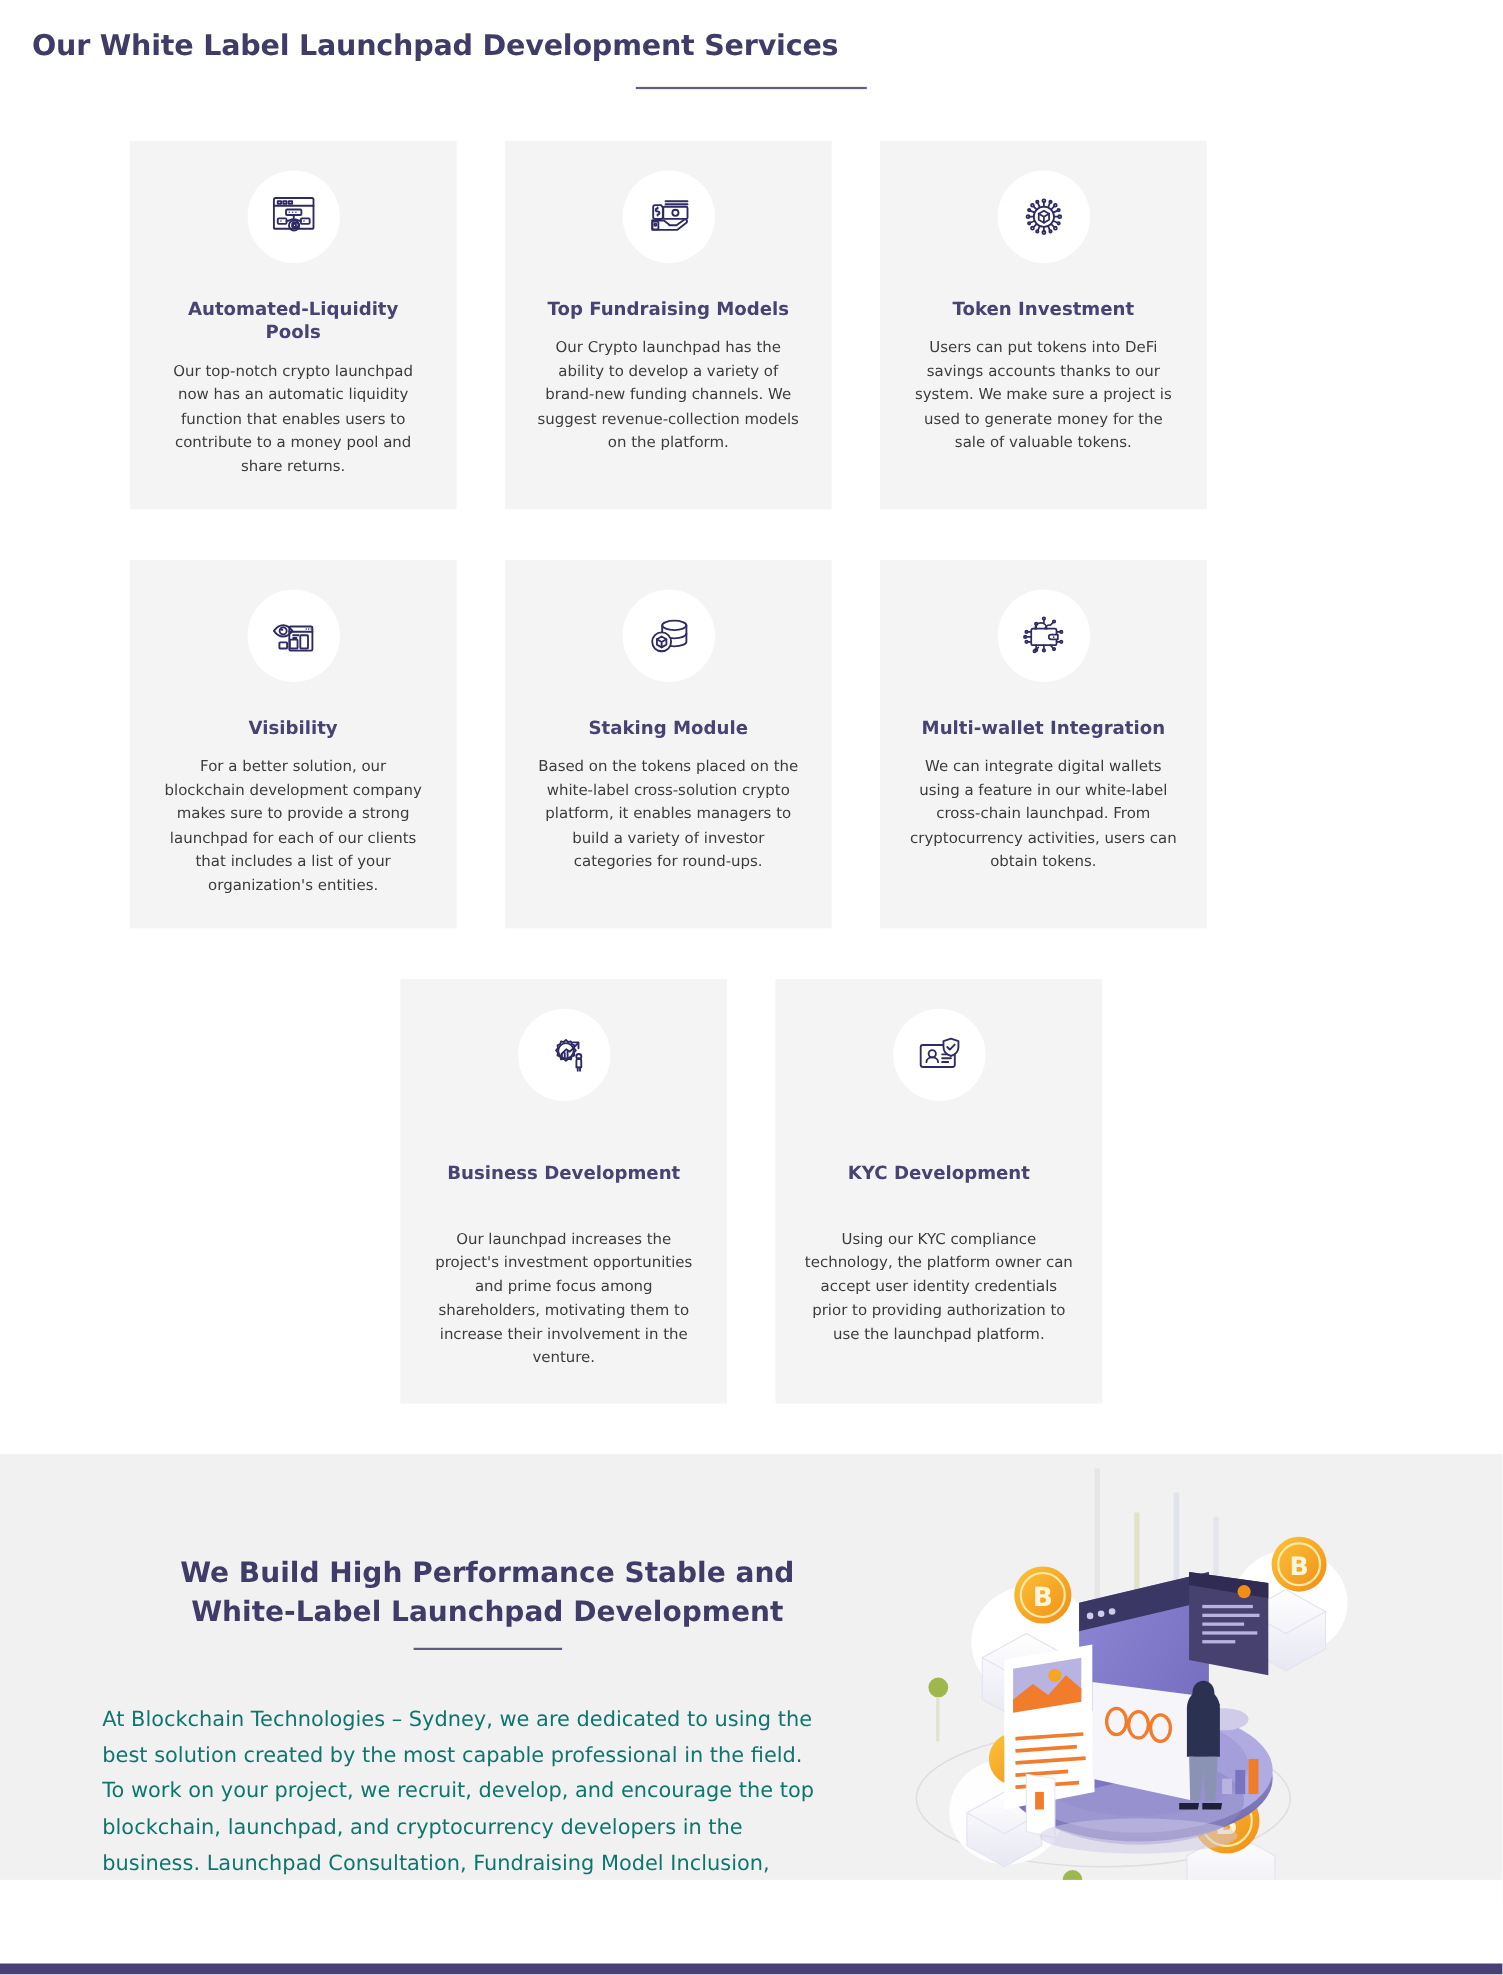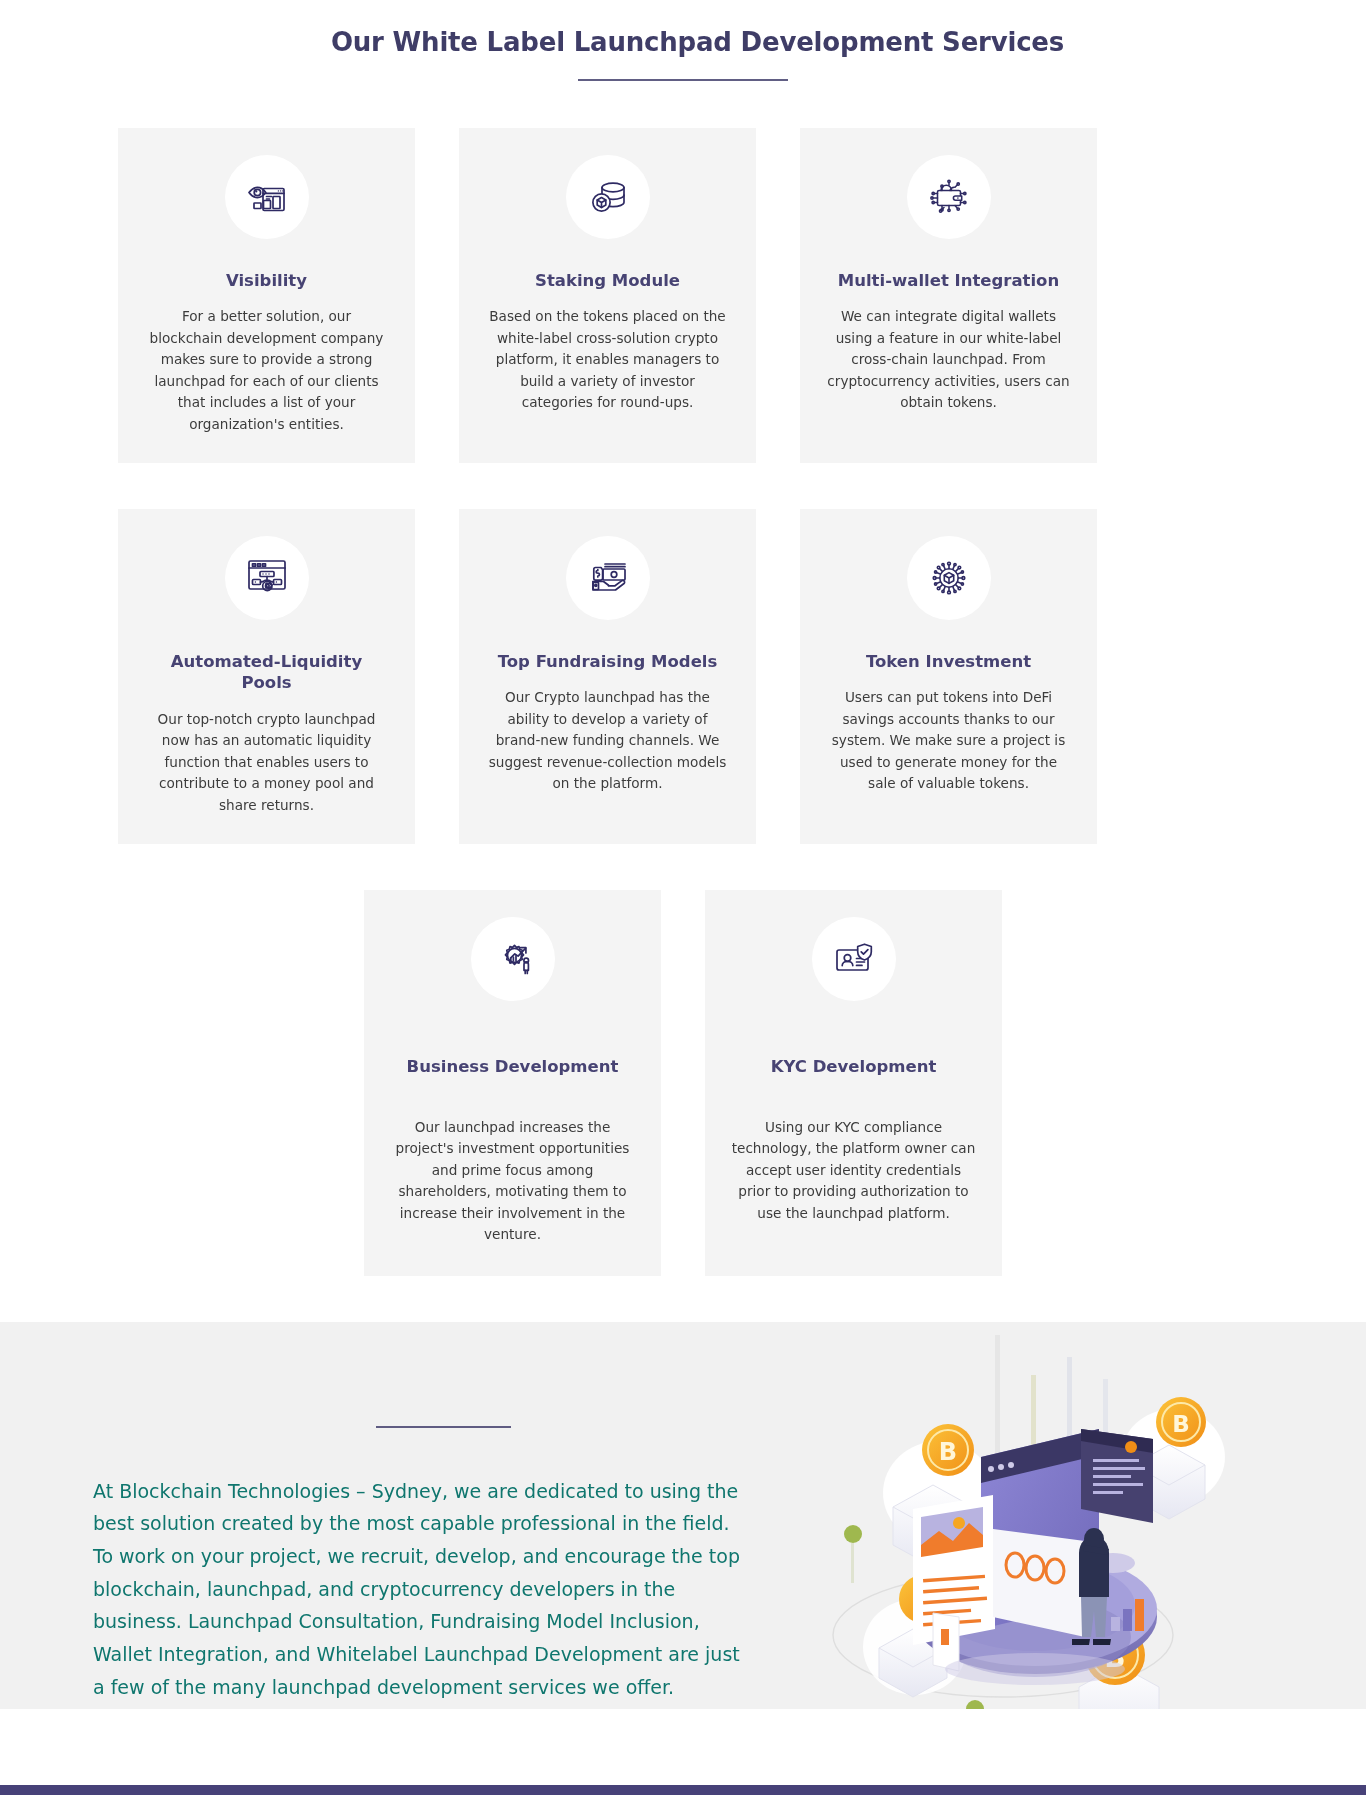--- a/index.html
+++ b/index.html
@@ -8,21 +8,20 @@
     background: #ffffff;
     font-family: "DejaVu Sans", "Liberation Sans", sans-serif;
     -webkit-font-smoothing: antialiased;
   }
   body { width: 1366px; height: 1795px; overflow: hidden; position: relative; }
 
   
   .services-section { padding-top: 26px; background: #ffffff; }
 
   .section-title {
-    text-align: center;
     font-size: 26px;
     font-weight: 700;
     color: #3f3d67;
     letter-spacing: -0.2px;
     line-height: 1.3;
     margin-left: 29px;
   }
   .title-rule {
     width: 210px;
     height: 2px;
@@ -126,91 +125,20 @@
 </style>
 </head>
 <body>
 
 <section class="services-section">
 
   <h2 class="section-title">Our White Label Launchpad Development Services</h2>
   <div class="title-rule"></div>
 
   <div class="cards-wrap">
-
-    <div class="card-row">
-
-      <div class="card">
-        <div class="icon-circle">
-          <svg width="50" height="50" viewBox="0 0 50 50" fill="none" stroke="#2e2a63" stroke-width="1.7" stroke-linecap="round" stroke-linejoin="round">
-            <path d="M7 20.5c2.4-3.4 5.4-5.1 8.4-5.1s6 1.7 8.4 5.1c-2.4 3.4-5.4 5.1-8.4 5.1S9.4 23.9 7 20.5z"></path>
-            <circle cx="15.4" cy="20.5" r="3.2"></circle>
-            <circle cx="14.3" cy="19.4" r="1.1" fill="#2e2a63" stroke="none"></circle>
-            <rect x="21" y="16.5" width="21" height="22" rx="1.3"></rect>
-            <line x1="21" y1="21.3" x2="42" y2="21.3"></line>
-            <circle cx="36.4" cy="18.9" r="0.7" fill="#2e2a63" stroke="none"></circle>
-            <circle cx="38.6" cy="18.9" r="0.7" fill="#2e2a63" stroke="none"></circle>
-            <circle cx="40.8" cy="18.9" r="0.7" fill="#2e2a63" stroke="none"></circle>
-            <path d="M24.5 24.5h5M24.5 27h3"></path>
-            <rect x="12" y="31" width="7" height="5.5" rx=".6"></rect>
-            <rect x="21.5" y="28.5" width="7" height="8" rx=".6"></rect>
-            <rect x="31" y="24.5" width="7" height="12" rx=".6"></rect>
-          </svg>
-        </div>
-        <div class="card-title">Visibility</div>
-        <p class="card-text">For a better solution, our blockchain development company makes sure to provide a strong launchpad for each of our clients that includes a list of your organization's entities.</p>
-      </div>
-
-      <div class="card">
-        <div class="icon-circle">
-          <svg width="50" height="50" viewBox="0 0 50 50" fill="none" stroke="#2e2a63" stroke-width="1.7" stroke-linecap="round" stroke-linejoin="round">
-            <ellipse cx="30" cy="15.5" rx="11" ry="4.3"></ellipse>
-            <path d="M19 15.5v14.8c0 2.4 4.9 4.3 11 4.3s11-1.9 11-4.3V15.5"></path>
-            <path d="M19 23c0 2.4 4.9 4.3 11 4.3s11-1.9 11-4.3"></path>
-            <circle cx="18.5" cy="30.5" r="8.6" fill="#ffffff"></circle>
-            <path d="M18.5 25.6l4.3 2.5v4.9l-4.3 2.5-4.3-2.5v-4.9z"></path>
-            <path d="M14.2 28.1l4.3 2.5 4.3-2.5M18.5 30.6v4.9"></path>
-          </svg>
-        </div>
-        <div class="card-title">Staking Module</div>
-        <p class="card-text">Based on the tokens placed on the white-label cross-solution crypto platform, it enables managers to build a variety of investor categories for round-ups.</p>
-      </div>
-
-      <div class="card">
-        <div class="icon-circle">
-          <svg width="50" height="50" viewBox="0 0 50 50" fill="none" stroke="#2e2a63" stroke-width="1.55" stroke-linecap="round" stroke-linejoin="round">
-            <rect x="13.5" y="18.5" width="23" height="15" rx="1.6"></rect>
-            <path d="M31.5 24h6.2v4.2h-6.2a2.1 2.1 0 010-4.2z" fill="#ffffff"></path>
-            <circle cx="33.9" cy="26.1" r="0.8" fill="#2e2a63" stroke="none"></circle>
-            <path d="M17 18.5c0-3 2.4-5.3 5.3-5.3s5.3 2.3 5.3 5.3"></path>
-            <path d="M26 18.5c.6-2 2.2-3.3 4.2-3.3"></path>
-            <g>
-              <path d="M13.5 21.5h-3.4M13.5 26h-4.6M13.5 30.5h-3.4"></path>
-              <path d="M36.5 21.5h3.4M36.5 30.5h3.4"></path>
-              <path d="M18 18.5v-3.4M25 13.2v-3M31 15.2l2.4-2.4"></path>
-              <path d="M18 33.5v3.4M25 33.5v3.9M31 33.5l2.4 2.8M20 35.5l-2.6 2.3"></path>
-            </g>
-            <circle cx="9.2" cy="21.5" r="1.15"></circle>
-              <circle cx="8" cy="26" r="1.15"></circle>
-              <circle cx="9.2" cy="30.5" r="1.15"></circle>
-            <circle cx="40.8" cy="21.5" r="1.15"></circle>
-              <circle cx="40.8" cy="30.5" r="1.15"></circle>
-            <circle cx="18" cy="14.2" r="1.15"></circle>
-              <circle cx="25" cy="9.3" r="1.15"></circle>
-              <circle cx="34.2" cy="12" r="1.15"></circle>
-            <circle cx="18" cy="37.8" r="1.15"></circle>
-              <circle cx="25" cy="38.3" r="1.15"></circle>
-              <circle cx="34.2" cy="37.1" r="1.15"></circle>
-            <circle cx="16.6" cy="39" r="1.15"></circle>
-          </svg>
-        </div>
-        <div class="card-title">Multi-wallet Integration</div>
-        <p class="card-text">We can integrate digital wallets using a feature in our white-label cross-chain launchpad. From cryptocurrency activities, users can obtain tokens.</p>
-      </div>
-    </div>
 
     <div class="card-row">
 
       <div class="card">
         <div class="icon-circle">
           <svg width="50" height="50" viewBox="0 0 50 50" fill="none" stroke="#2e2a63" stroke-width="1.7" stroke-linecap="round" stroke-linejoin="round">
             <rect x="7" y="8" width="36" height="28" rx="1.5"></rect>
             <line x1="7" y1="15" x2="43" y2="15"></line>
             <rect x="10.5" y="10.8" width="3" height="2.4"></rect>
             <rect x="15.5" y="10.8" width="3" height="2.4"></rect>
@@ -279,20 +207,91 @@
               <circle cx="38.4" cy="31" r="1.1"></circle>
             <circle cx="19" cy="38.4" r="1.1"></circle>
               <circle cx="31" cy="11.6" r="1.1"></circle>
           </svg>
         </div>
         <div class="card-title">Token Investment</div>
         <p class="card-text">Users can put tokens into DeFi savings accounts thanks to our system. We make sure a project is used to generate money for the sale of valuable tokens.</p>
       </div>
     </div>
 
+    <div class="card-row">
+
+      <div class="card">
+        <div class="icon-circle">
+          <svg width="50" height="50" viewBox="0 0 50 50" fill="none" stroke="#2e2a63" stroke-width="1.7" stroke-linecap="round" stroke-linejoin="round">
+            <path d="M7 20.5c2.4-3.4 5.4-5.1 8.4-5.1s6 1.7 8.4 5.1c-2.4 3.4-5.4 5.1-8.4 5.1S9.4 23.9 7 20.5z"></path>
+            <circle cx="15.4" cy="20.5" r="3.2"></circle>
+            <circle cx="14.3" cy="19.4" r="1.1" fill="#2e2a63" stroke="none"></circle>
+            <rect x="21" y="16.5" width="21" height="22" rx="1.3"></rect>
+            <line x1="21" y1="21.3" x2="42" y2="21.3"></line>
+            <circle cx="36.4" cy="18.9" r="0.7" fill="#2e2a63" stroke="none"></circle>
+            <circle cx="38.6" cy="18.9" r="0.7" fill="#2e2a63" stroke="none"></circle>
+            <circle cx="40.8" cy="18.9" r="0.7" fill="#2e2a63" stroke="none"></circle>
+            <path d="M24.5 24.5h5M24.5 27h3"></path>
+            <rect x="12" y="31" width="7" height="5.5" rx=".6"></rect>
+            <rect x="21.5" y="28.5" width="7" height="8" rx=".6"></rect>
+            <rect x="31" y="24.5" width="7" height="12" rx=".6"></rect>
+          </svg>
+        </div>
+        <div class="card-title">Visibility</div>
+        <p class="card-text">For a better solution, our blockchain development company makes sure to provide a strong launchpad for each of our clients that includes a list of your organization's entities.</p>
+      </div>
+
+      <div class="card">
+        <div class="icon-circle">
+          <svg width="50" height="50" viewBox="0 0 50 50" fill="none" stroke="#2e2a63" stroke-width="1.7" stroke-linecap="round" stroke-linejoin="round">
+            <ellipse cx="30" cy="15.5" rx="11" ry="4.3"></ellipse>
+            <path d="M19 15.5v14.8c0 2.4 4.9 4.3 11 4.3s11-1.9 11-4.3V15.5"></path>
+            <path d="M19 23c0 2.4 4.9 4.3 11 4.3s11-1.9 11-4.3"></path>
+            <circle cx="18.5" cy="30.5" r="8.6" fill="#ffffff"></circle>
+            <path d="M18.5 25.6l4.3 2.5v4.9l-4.3 2.5-4.3-2.5v-4.9z"></path>
+            <path d="M14.2 28.1l4.3 2.5 4.3-2.5M18.5 30.6v4.9"></path>
+          </svg>
+        </div>
+        <div class="card-title">Staking Module</div>
+        <p class="card-text">Based on the tokens placed on the white-label cross-solution crypto platform, it enables managers to build a variety of investor categories for round-ups.</p>
+      </div>
+
+      <div class="card">
+        <div class="icon-circle">
+          <svg width="50" height="50" viewBox="0 0 50 50" fill="none" stroke="#2e2a63" stroke-width="1.55" stroke-linecap="round" stroke-linejoin="round">
+            <rect x="13.5" y="18.5" width="23" height="15" rx="1.6"></rect>
+            <path d="M31.5 24h6.2v4.2h-6.2a2.1 2.1 0 010-4.2z" fill="#ffffff"></path>
+            <circle cx="33.9" cy="26.1" r="0.8" fill="#2e2a63" stroke="none"></circle>
+            <path d="M17 18.5c0-3 2.4-5.3 5.3-5.3s5.3 2.3 5.3 5.3"></path>
+            <path d="M26 18.5c.6-2 2.2-3.3 4.2-3.3"></path>
+            <g>
+              <path d="M13.5 21.5h-3.4M13.5 26h-4.6M13.5 30.5h-3.4"></path>
+              <path d="M36.5 21.5h3.4M36.5 30.5h3.4"></path>
+              <path d="M18 18.5v-3.4M25 13.2v-3M31 15.2l2.4-2.4"></path>
+              <path d="M18 33.5v3.4M25 33.5v3.9M31 33.5l2.4 2.8M20 35.5l-2.6 2.3"></path>
+            </g>
+            <circle cx="9.2" cy="21.5" r="1.15"></circle>
+              <circle cx="8" cy="26" r="1.15"></circle>
+              <circle cx="9.2" cy="30.5" r="1.15"></circle>
+            <circle cx="40.8" cy="21.5" r="1.15"></circle>
+              <circle cx="40.8" cy="30.5" r="1.15"></circle>
+            <circle cx="18" cy="14.2" r="1.15"></circle>
+              <circle cx="25" cy="9.3" r="1.15"></circle>
+              <circle cx="34.2" cy="12" r="1.15"></circle>
+            <circle cx="18" cy="37.8" r="1.15"></circle>
+              <circle cx="25" cy="38.3" r="1.15"></circle>
+              <circle cx="34.2" cy="37.1" r="1.15"></circle>
+            <circle cx="16.6" cy="39" r="1.15"></circle>
+          </svg>
+        </div>
+        <div class="card-title">Multi-wallet Integration</div>
+        <p class="card-text">We can integrate digital wallets using a feature in our white-label cross-chain launchpad. From cryptocurrency activities, users can obtain tokens.</p>
+      </div>
+    </div>
+
     <div class="card-row centered">
 
       <div class="card tall">
         <div class="icon-circle">
           <svg width="50" height="50" viewBox="0 0 50 50" fill="none" stroke="#2e2a63" stroke-width="1.7" stroke-linecap="round" stroke-linejoin="round">
             <path d="M22 12.7l2.6.6 1.9-1.9 1.9 1.9 2.6-.6.7 2.6 2.5 1-.5 2.6 1.8 2-1.8 2 .5 2.6-2.5 1-.7 2.6-2.6-.6-1.9 1.9-1.9-1.9-2.6.6-.7-2.6-2.5-1 .5-2.6-1.8-2 1.8-2-.5-2.6 2.5-1z"></path>
             <circle cx="26.5" cy="21.3" r="7"></circle>
             <path d="M22.5 24.2l4.3-4.3 3.3 2.2 7.4-7.8"></path>
             <path d="M32.5 13.6h5.4v5.4"></path>
             <path d="M22.8 26.8v-2.2M25.4 26.8v-3.6M28 26.8v-5.2"></path>
@@ -320,20 +319,21 @@
         <p class="card-text">Using our KYC compliance technology, the platform owner can accept user identity credentials prior to providing authorization to use the launchpad platform.</p>
       </div>
     </div>
 
   </div>
 </section>
 
 <section class="build-band">
   <div class="build-inner">
     <div class="build-left">
+      <h3 class="build-heading">We Build High Performance Stable and White-Label Launchpad Development</h3>
       <div class="build-rule"></div>
       <p class="build-text">At Blockchain Technologies – Sydney, we are dedicated to using the best solution created by the most capable professional in the field. To work on your project, we recruit, develop, and encourage the top blockchain, launchpad, and cryptocurrency developers in the business. Launchpad Consultation, Fundraising Model Inclusion, Wallet Integration, and Whitelabel Launchpad Development are just a few of the many launchpad development services we offer.</p>
     </div>
 
     <div class="build-right">
       <div class="illustration">
         <svg width="470" height="405" viewBox="0 0 470 405" fill="none">
           <defs>
             <linearGradient id="plat" x1="0" y1="0" x2="0" y2="1">
               <stop offset="0" stop-color="#9b96d8"></stop>

